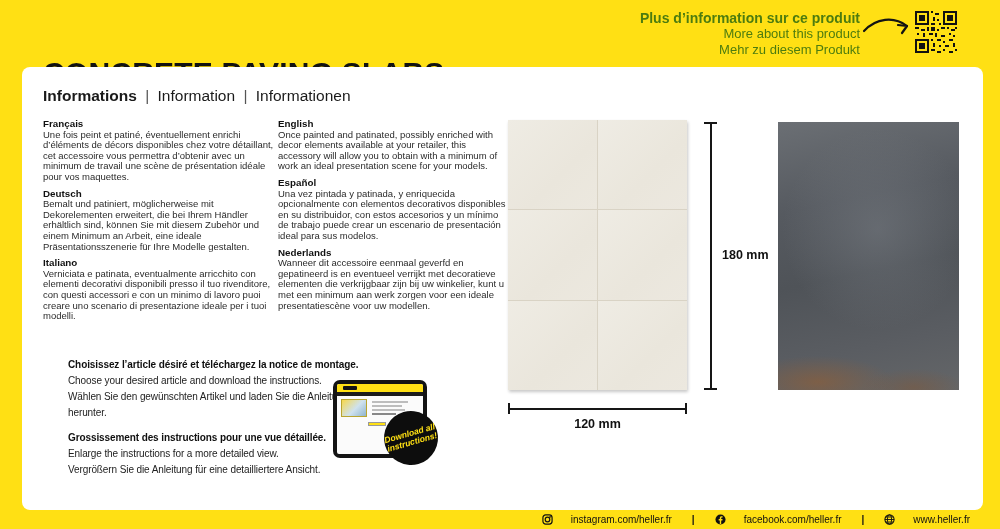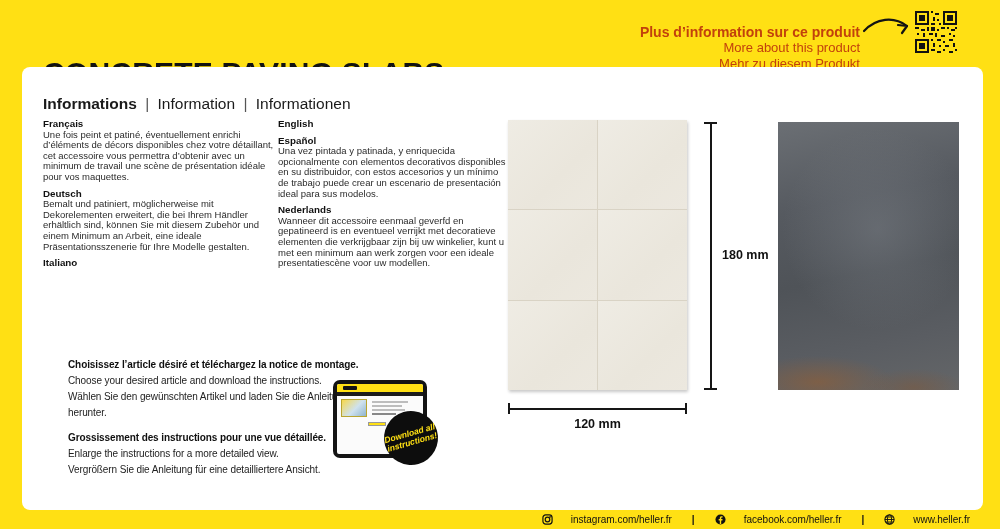--- a/index.html
+++ b/index.html
@@ -10,33 +10,33 @@
     color:#161616;
     position:relative;
     overflow:hidden;
   }
   
   .page-title {
     position:absolute; left:43px; top:16px;
     font-size:30px; font-weight:800; letter-spacing:.2px; color:#121212;margin-top:40px;
   }
   .more-info {
-    position:absolute; right:140px; top:24px;
-    text-align:right; line-height:16px; font-size:13px; color:#c2410c;
+    position:absolute; right:140px; top:10px;
+    text-align:right; line-height:16px; font-size:13px; color:#4d7c0f;
   }
   .more-info .fr { font-weight:bold; font-size:14px; }
   .arrow-svg { position:absolute; left:862px; top:14px; }
   .qr { position:absolute; left:915px; top:11px; width:42px; height:42px; }
   
   .panel {
     position:absolute; left:22px; top:67px; width:961px; height:443px;
     background:#ffffff; border-radius:8px;
   }
   .panel-heading {
-    position:absolute; left:21px; top:28px; font-size:15.5px; color:#1a1a1a;
+    position:absolute; left:21px; top:20px; font-size:15.5px; color:#1a1a1a;
   }
   .panel-heading .b { font-weight:bold; }
   .panel-heading .sep { color:#555; padding:0 4px; }
   
   .lang-col { position:absolute; top:52px; width:233px; }
   .col-1 { left:21px; }
   .col-2 { left:256px; }
   .lang-block { margin-bottom:6px; font-size:9.5px; line-height:10.6px; color:#2b2b2b; }
   .lang-block h3 { font-size:9.8px; font-weight:bold; color:#111; }
   
@@ -187,26 +187,28 @@
     <div class="lang-block">
       <h3>Français</h3>
       <p>Une fois peint et patiné, éventuellement enrichi d’éléments de décors disponibles chez votre détaillant, cet accessoire vous permettra d’obtenir avec un minimum de travail une scène de présentation idéale pour vos maquettes.</p>
     </div>
     <div class="lang-block">
       <h3>Deutsch</h3>
       <p>Bemalt und patiniert, möglicherweise mit Dekorelementen erweitert, die bei Ihrem Händler erhältlich sind, können Sie mit diesem Zubehör und einem Minimum an Arbeit, eine ideale Präsentationsszenerie für Ihre Modelle gestalten.</p>
     </div>
     <div class="lang-block">
       <h3>Italiano</h3>
+      <p>Verniciata e patinata, eventualmente arricchito con elementi decorativi disponibili presso il tuo rivenditore, con questi accessori e con un minimo di lavoro puoi creare uno scenario di presentazione ideale per i tuoi modelli.</p>
     </div>
   </div>
 
   <div class="lang-col col-2">
     <div class="lang-block">
       <h3>English</h3>
+      <p>Once painted and patinated, possibly enriched with decor elements available at your retailer, this accessory will allow you to obtain with a minimum of work an ideal presentation scene for your models.</p>
     </div>
     <div class="lang-block">
       <h3>Español</h3>
       <p>Una vez pintada y patinada, y enriquecida opcionalmente con elementos decorativos disponibles en su distribuidor, con estos accesorios y un mínimo de trabajo puede crear un escenario de presentación ideal para sus modelos.</p>
     </div>
     <div class="lang-block">
       <h3>Nederlands</h3>
       <p>Wanneer dit accessoire eenmaal geverfd en gepatineerd is en eventueel verrijkt met decoratieve elementen die verkrijgbaar zijn bij uw winkelier, kunt u met een minimum aan werk zorgen voor een ideale presentatiescène voor uw modellen.</p>
     </div>
   </div>

